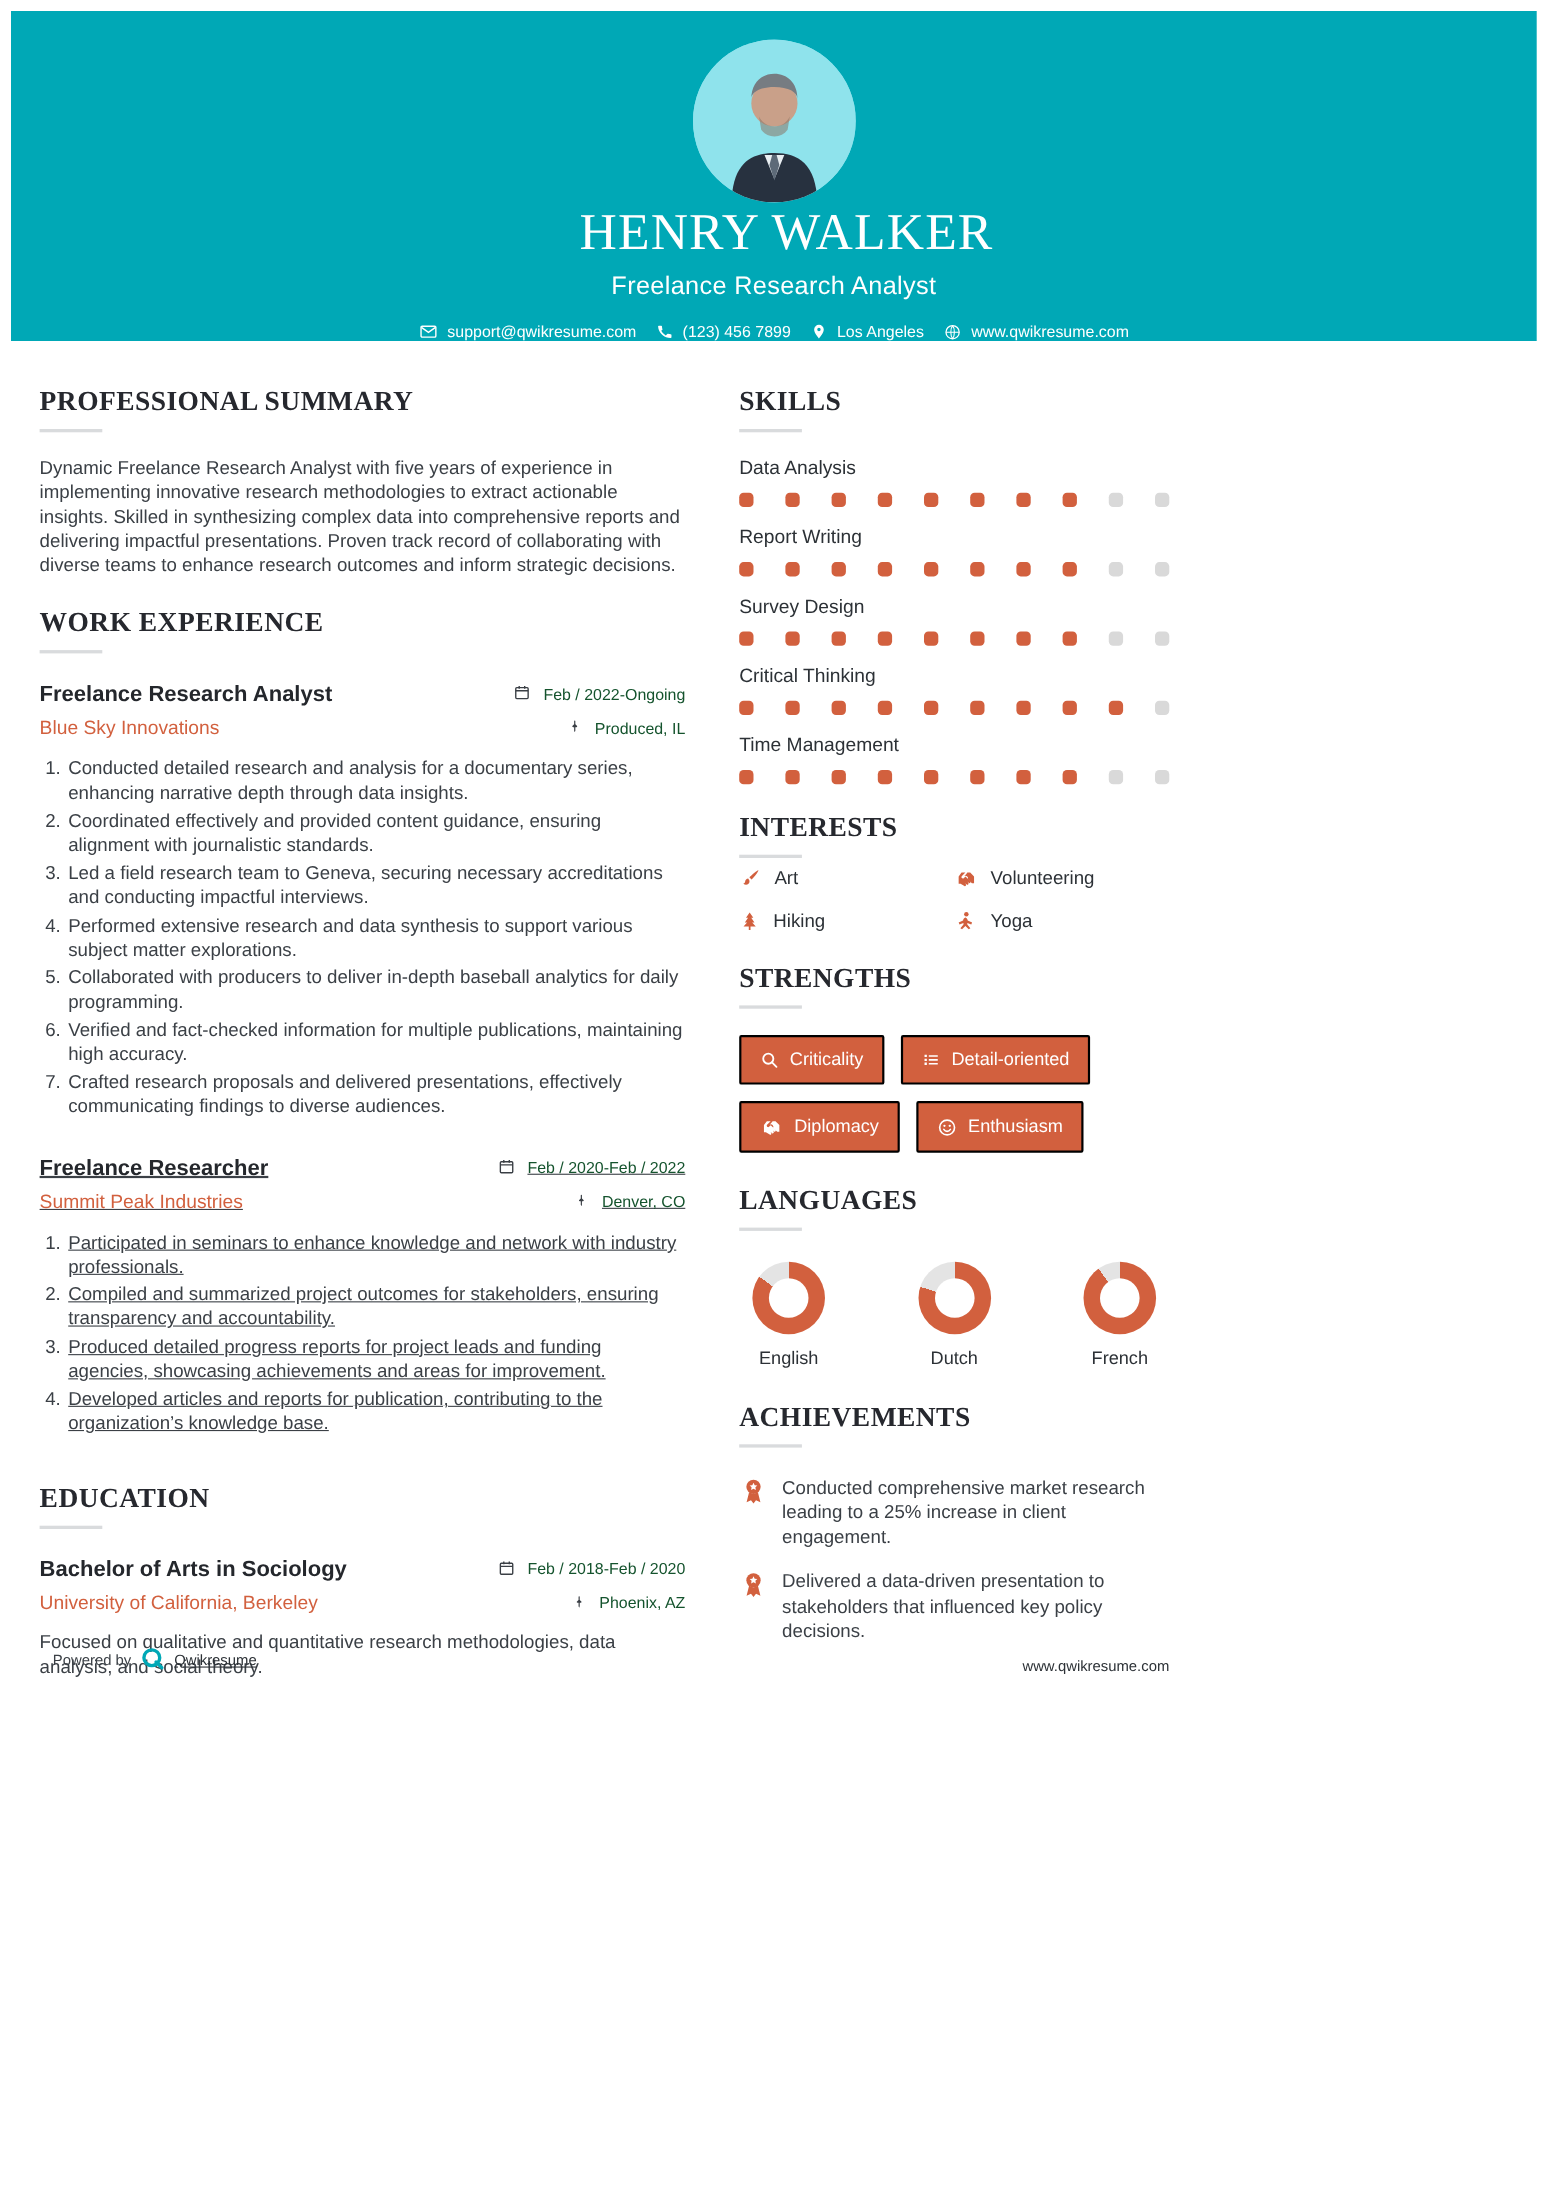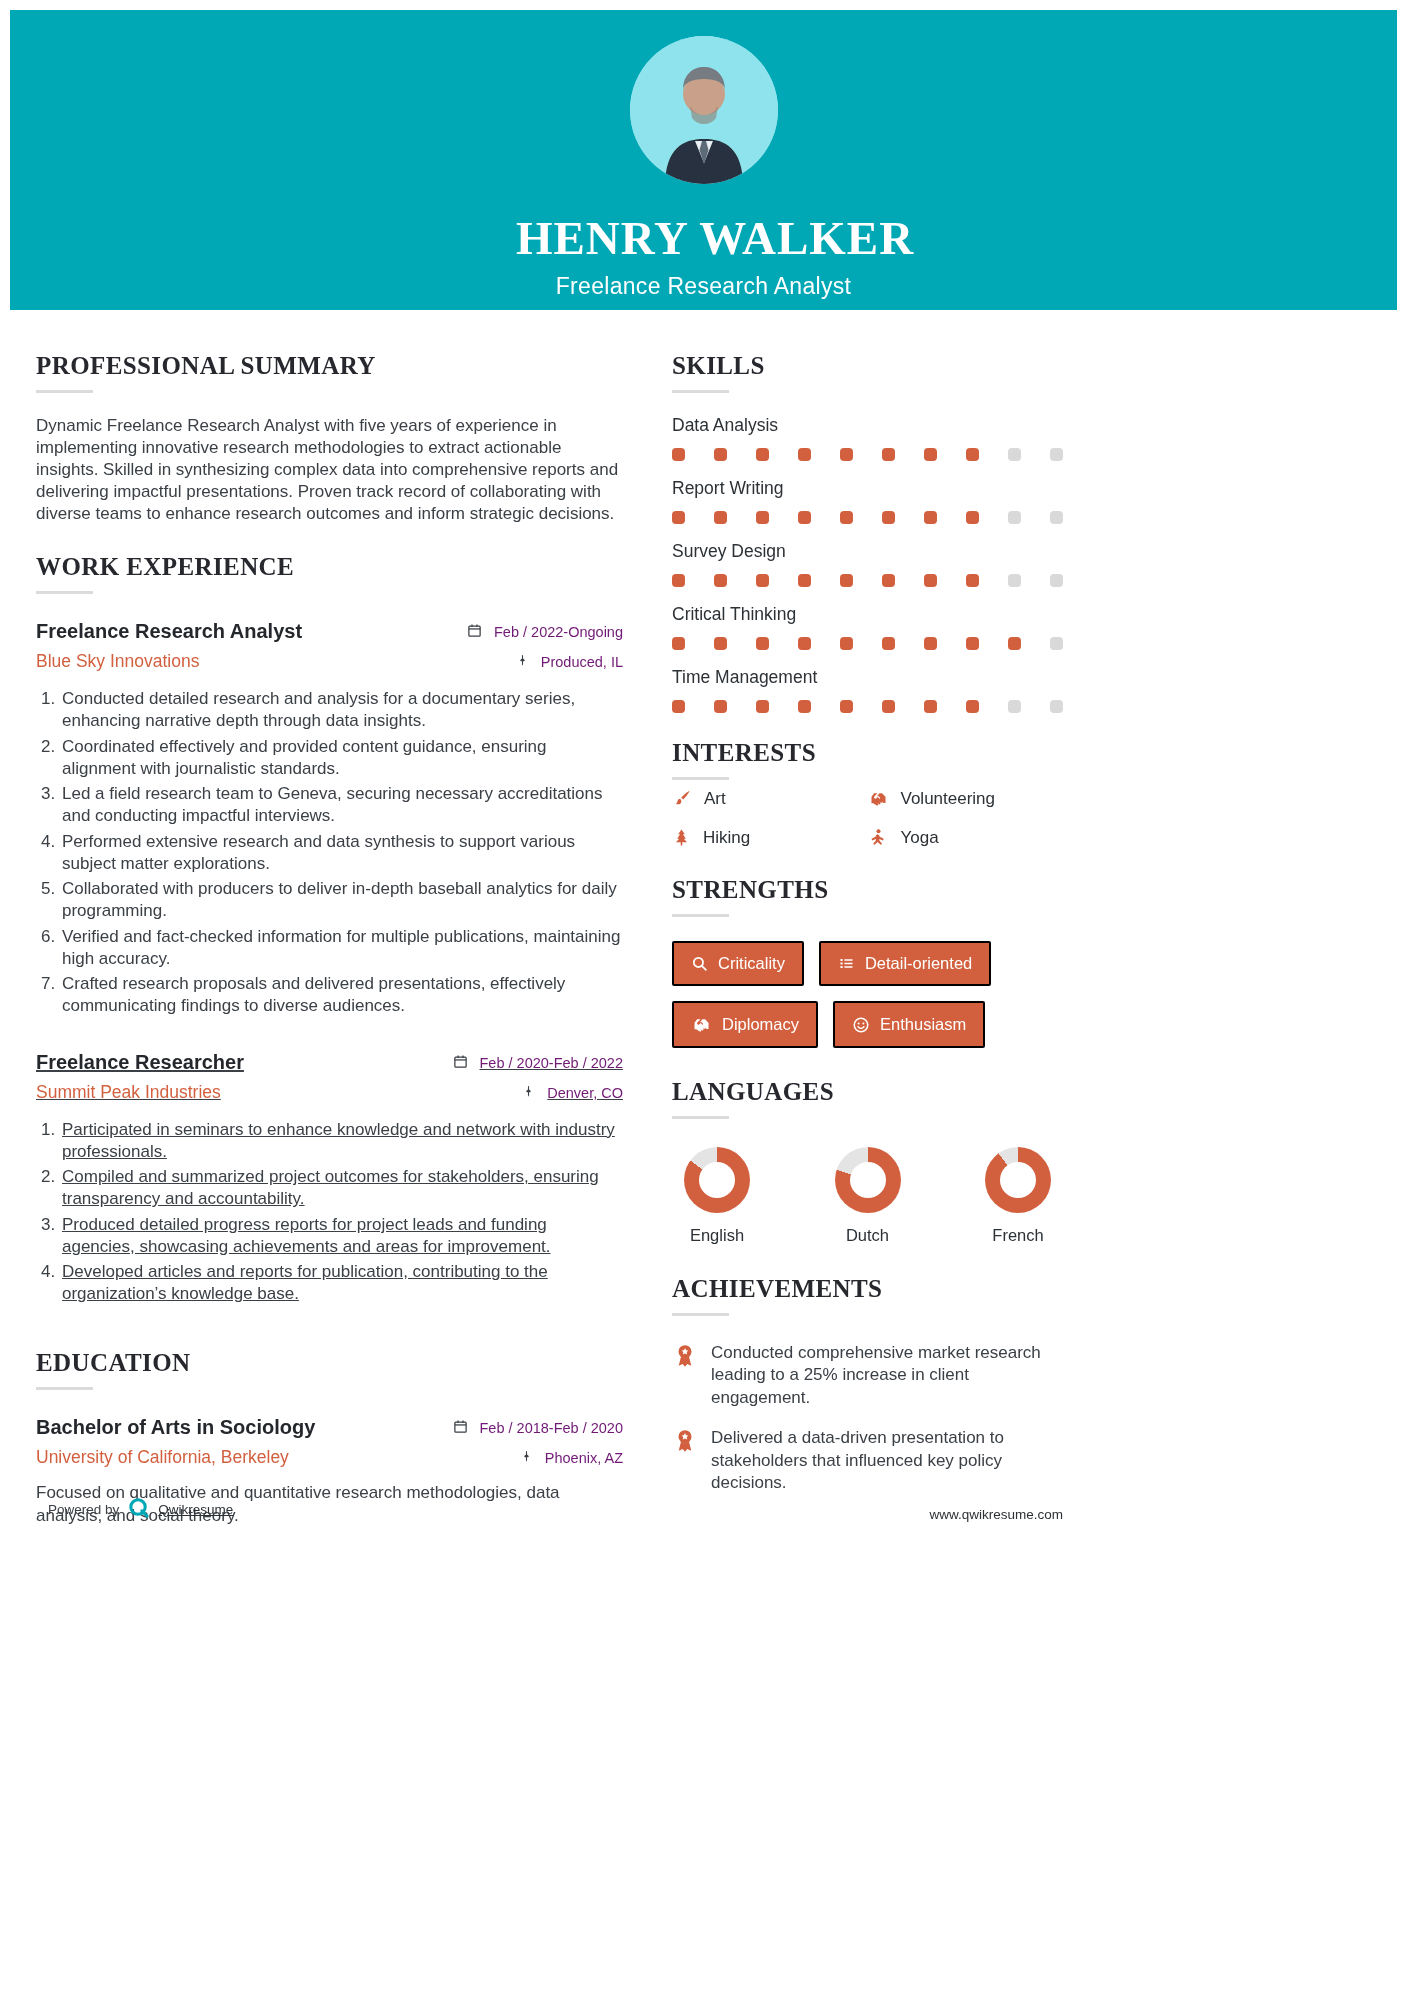--- a/index.html
+++ b/index.html
@@ -26,24 +26,24 @@
   }
   .photo-wrap {
     width: 148px; height: 148px;
     margin: 26px auto 0;
     border-radius: 50%;
     overflow: hidden;
     background: #8FE3EC;
   }
   .person-name {
     font-family: "Liberation Serif", serif;
-    font-weight: 700;
+    font-weight: 400;
     font-size: 47px;
     letter-spacing: 1px;
-    margin-top: 27px;
+    margin-top: 0;
     padding-left: 23px;
   }
   .person-title { font-size: 23px; margin-top: 8px; letter-spacing: .3px; }
   .contact-row {
     display: flex; justify-content: center; align-items: center;
     gap: 18px; margin-top: 20px; font-size: 14.5px;
   }
   .contact-item { display: flex; align-items: center; gap: 9px; }
   .contact-item svg { display: block; }
 
@@ -70,21 +70,21 @@
 
   
   .summary-text { margin-top: 22px; font-size: 17px; line-height: 1.3; }
 
   .sec-experience { margin-top: 28px; }
   .job { margin-top: 26px; }
   .job + .job { margin-top: 34px; text-decoration: underline; }
   .job-head, .job-sub { display: flex; justify-content: space-between; align-items: baseline; }
   .job-sub { margin-top: 8px; }
   .job-title-text { font-size: 20px; font-weight: 700; color: #24272c; }
-  .job-meta { font-size: 14.5px; color: #701a75; display: flex; align-items: center; gap: 12px; white-space: nowrap; }
+  .job-meta { font-size: 14.5px; color: #14532d; display: flex; align-items: center; gap: 12px; white-space: nowrap; }
   .job-meta svg { flex: 0 0 auto; }
   .company { color: #D2603E; font-size: 17.5px; }
   ol.bullets { margin: 16px 0 0; padding-left: 24px; font-size: 17px; line-height: 1.28; }
   ol.bullets li { margin-bottom: 4px; padding-left: 2px; }
 
   .sec-education { margin-top: 44px; }
   .edu-block { margin-top: 26px; }
   .edu-desc { margin-top: 14px; font-size: 17px; line-height: 1.35; }
 
   

